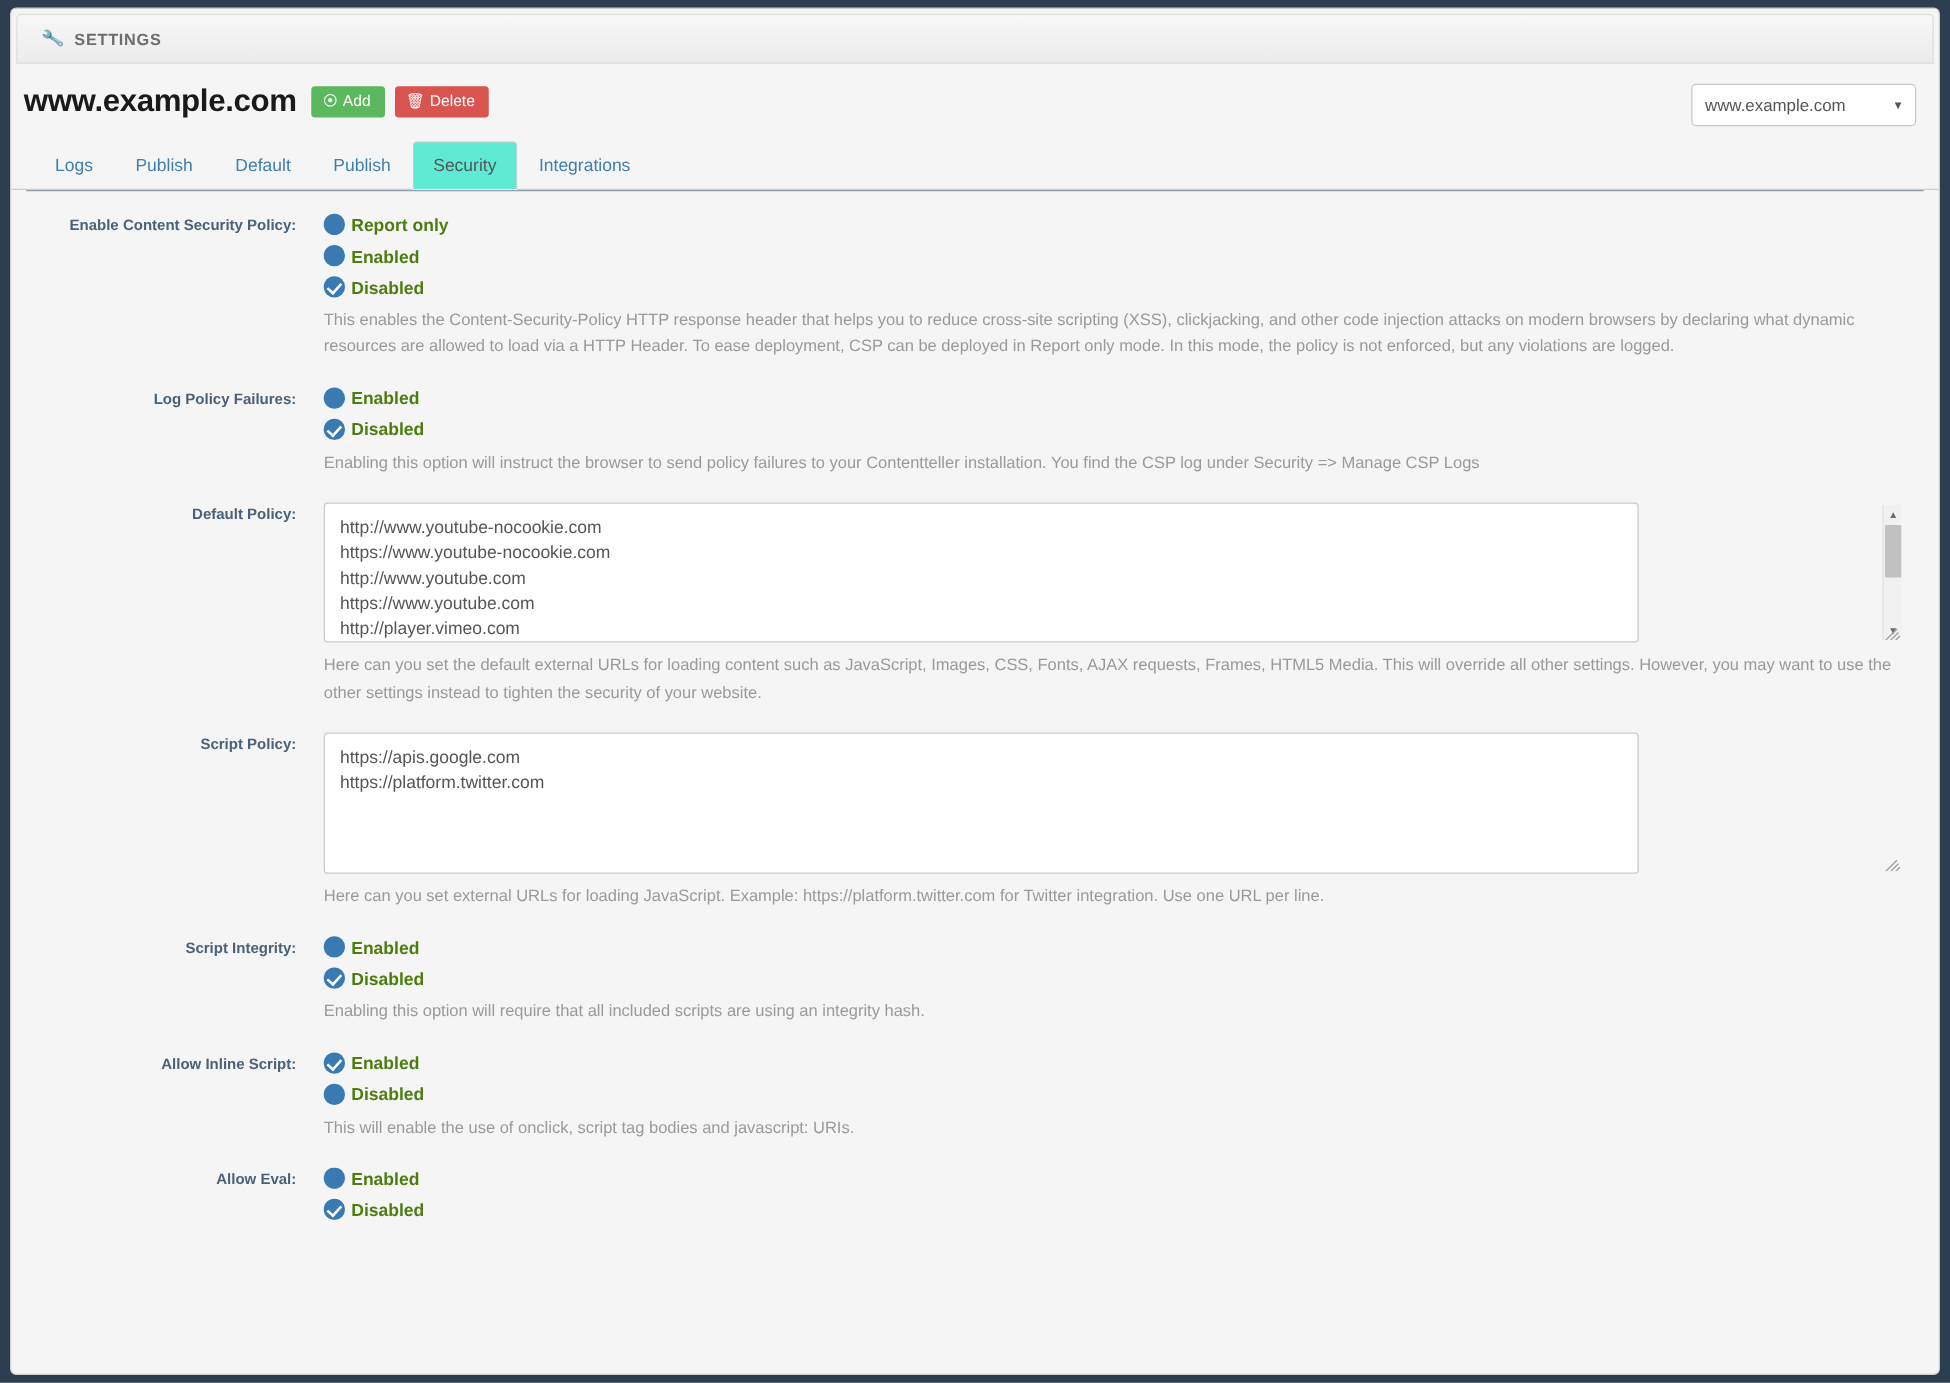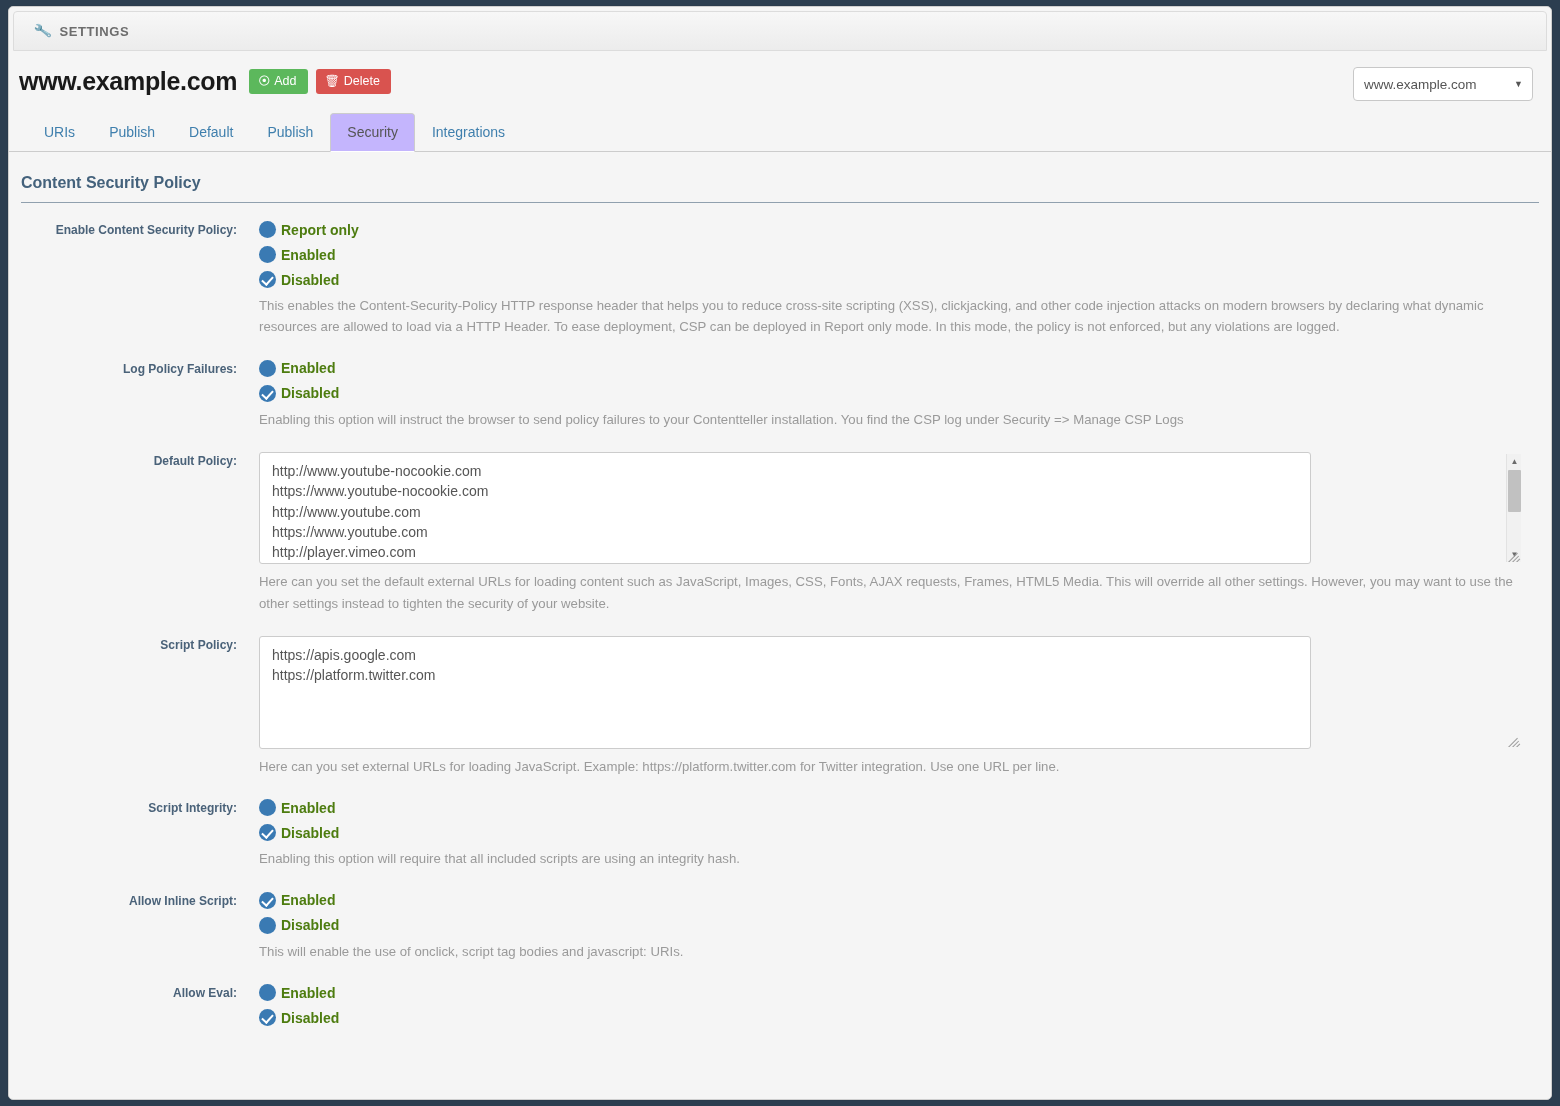--- a/index.html
+++ b/index.html
@@ -112,21 +112,21 @@
     font-size: 14px;
     color: #3f7fad;
     padding: 10px 16px;
     cursor: pointer;
     border: 1px solid transparent;
     margin-bottom: -1px;
     border-radius: 4px 4px 0 0;
     line-height: 1.2;
   }
   .tab.active {
-    background: #c4b5fd;
+    background: #5eead4;
     border-color: #ccc #ccc #fff #ccc;
     color: #555;
     cursor: default;
   }
   
   .section-title {
     font-size: 16px;
     font-weight: bold;
     color: #44627c;
     padding: 22px 18px 10px 12px;
@@ -273,29 +273,28 @@
     </button>
     <div class="site-select-wrap">
       <select class="site-select">
         <option>www.example.com</option>
       </select>
       <span class="caret">▼</span>
     </div>
   </div>
 
   <div class="tabs">
-    <div class="tab">URIs</div>
+    <div class="tab">Logs</div>
     <div class="tab">Publish</div>
     <div class="tab">Default</div>
     <div class="tab">Publish</div>
     <div class="tab active">Security</div>
     <div class="tab">Integrations</div>
   </div>
 
-  <div class="section-title">Content Security Policy</div>
   <div class="section-rule"></div>
 
   <div class="form">
 
     <div class="row">
       <div class="row-label">Enable Content Security Policy:</div>
       <div class="row-field">
         <label class="opt">
           <span class="radio-icon"></span>
           <span class="opt-label">Report only</span>

